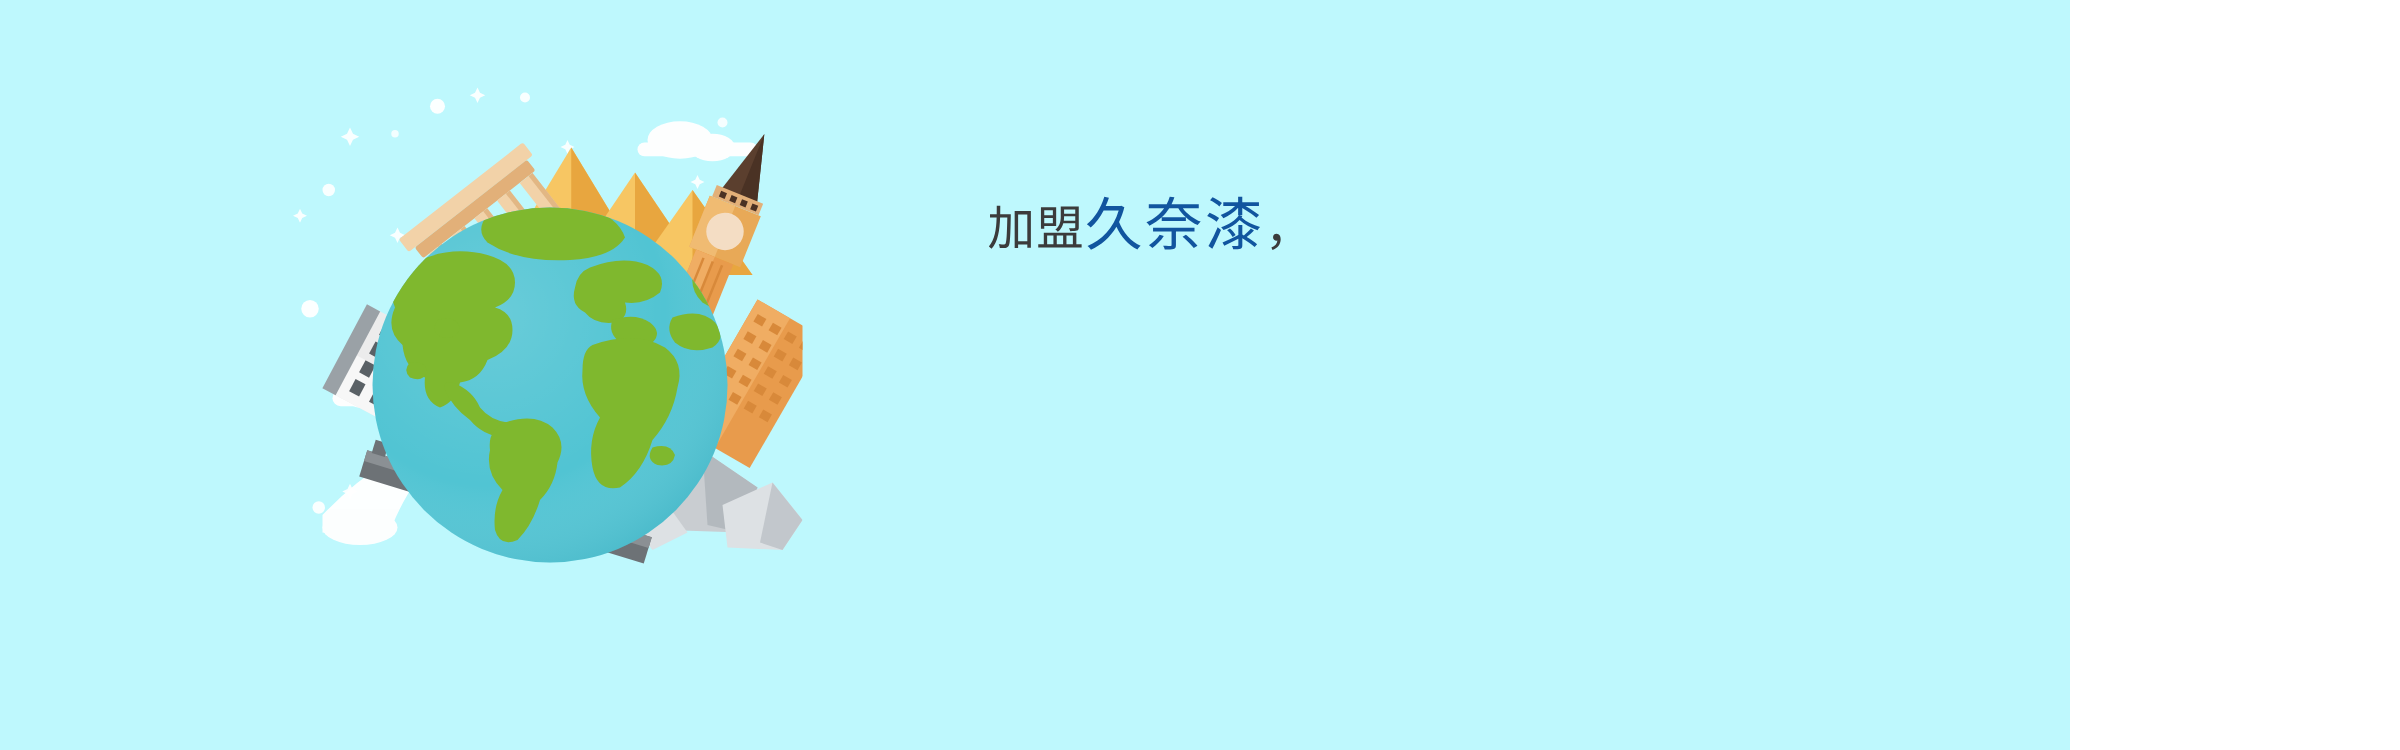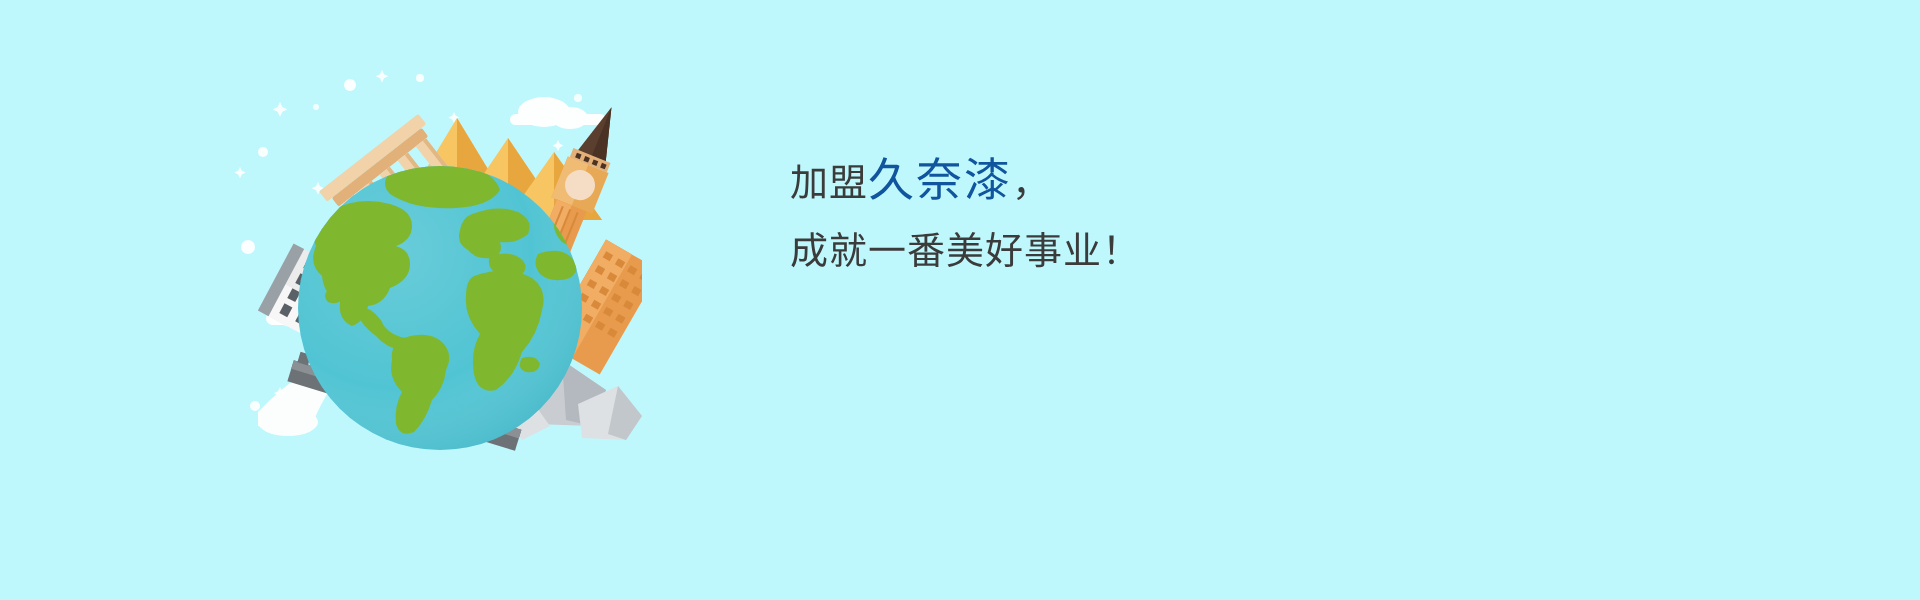--- a/index.html
+++ b/index.html
@@ -9,21 +9,21 @@
   }
   body {
     width: 1920px;
     height: 600px;
     overflow: hidden;
     font-family: "Liberation Sans", "DejaVu Sans", sans-serif;
   }
 
   #banner {
     position: relative;
-    width: 1920px;
+    width: 1656px;
     height: 600px;
     background: #bef8fd;
     overflow: hidden;
   }
 
   
   #illustration {
     position: absolute;
     left: 222px;
     top: 60px;
@@ -344,16 +344,15 @@
         </g>
       </g>
 
     </svg>
   </div>
 
   <div id="headline">
     <div class="headline-line" id="headline-line-1">
       <span class="text-dark">加盟</span><span class="text-brand">久奈漆</span><span class="text-punct">，</span>
     </div>
-    <div class="headline-line text-dark" id="headline-line-2">成就一番美好事业！</div>
   </div>
 
 </div>
 
 </body></html>

